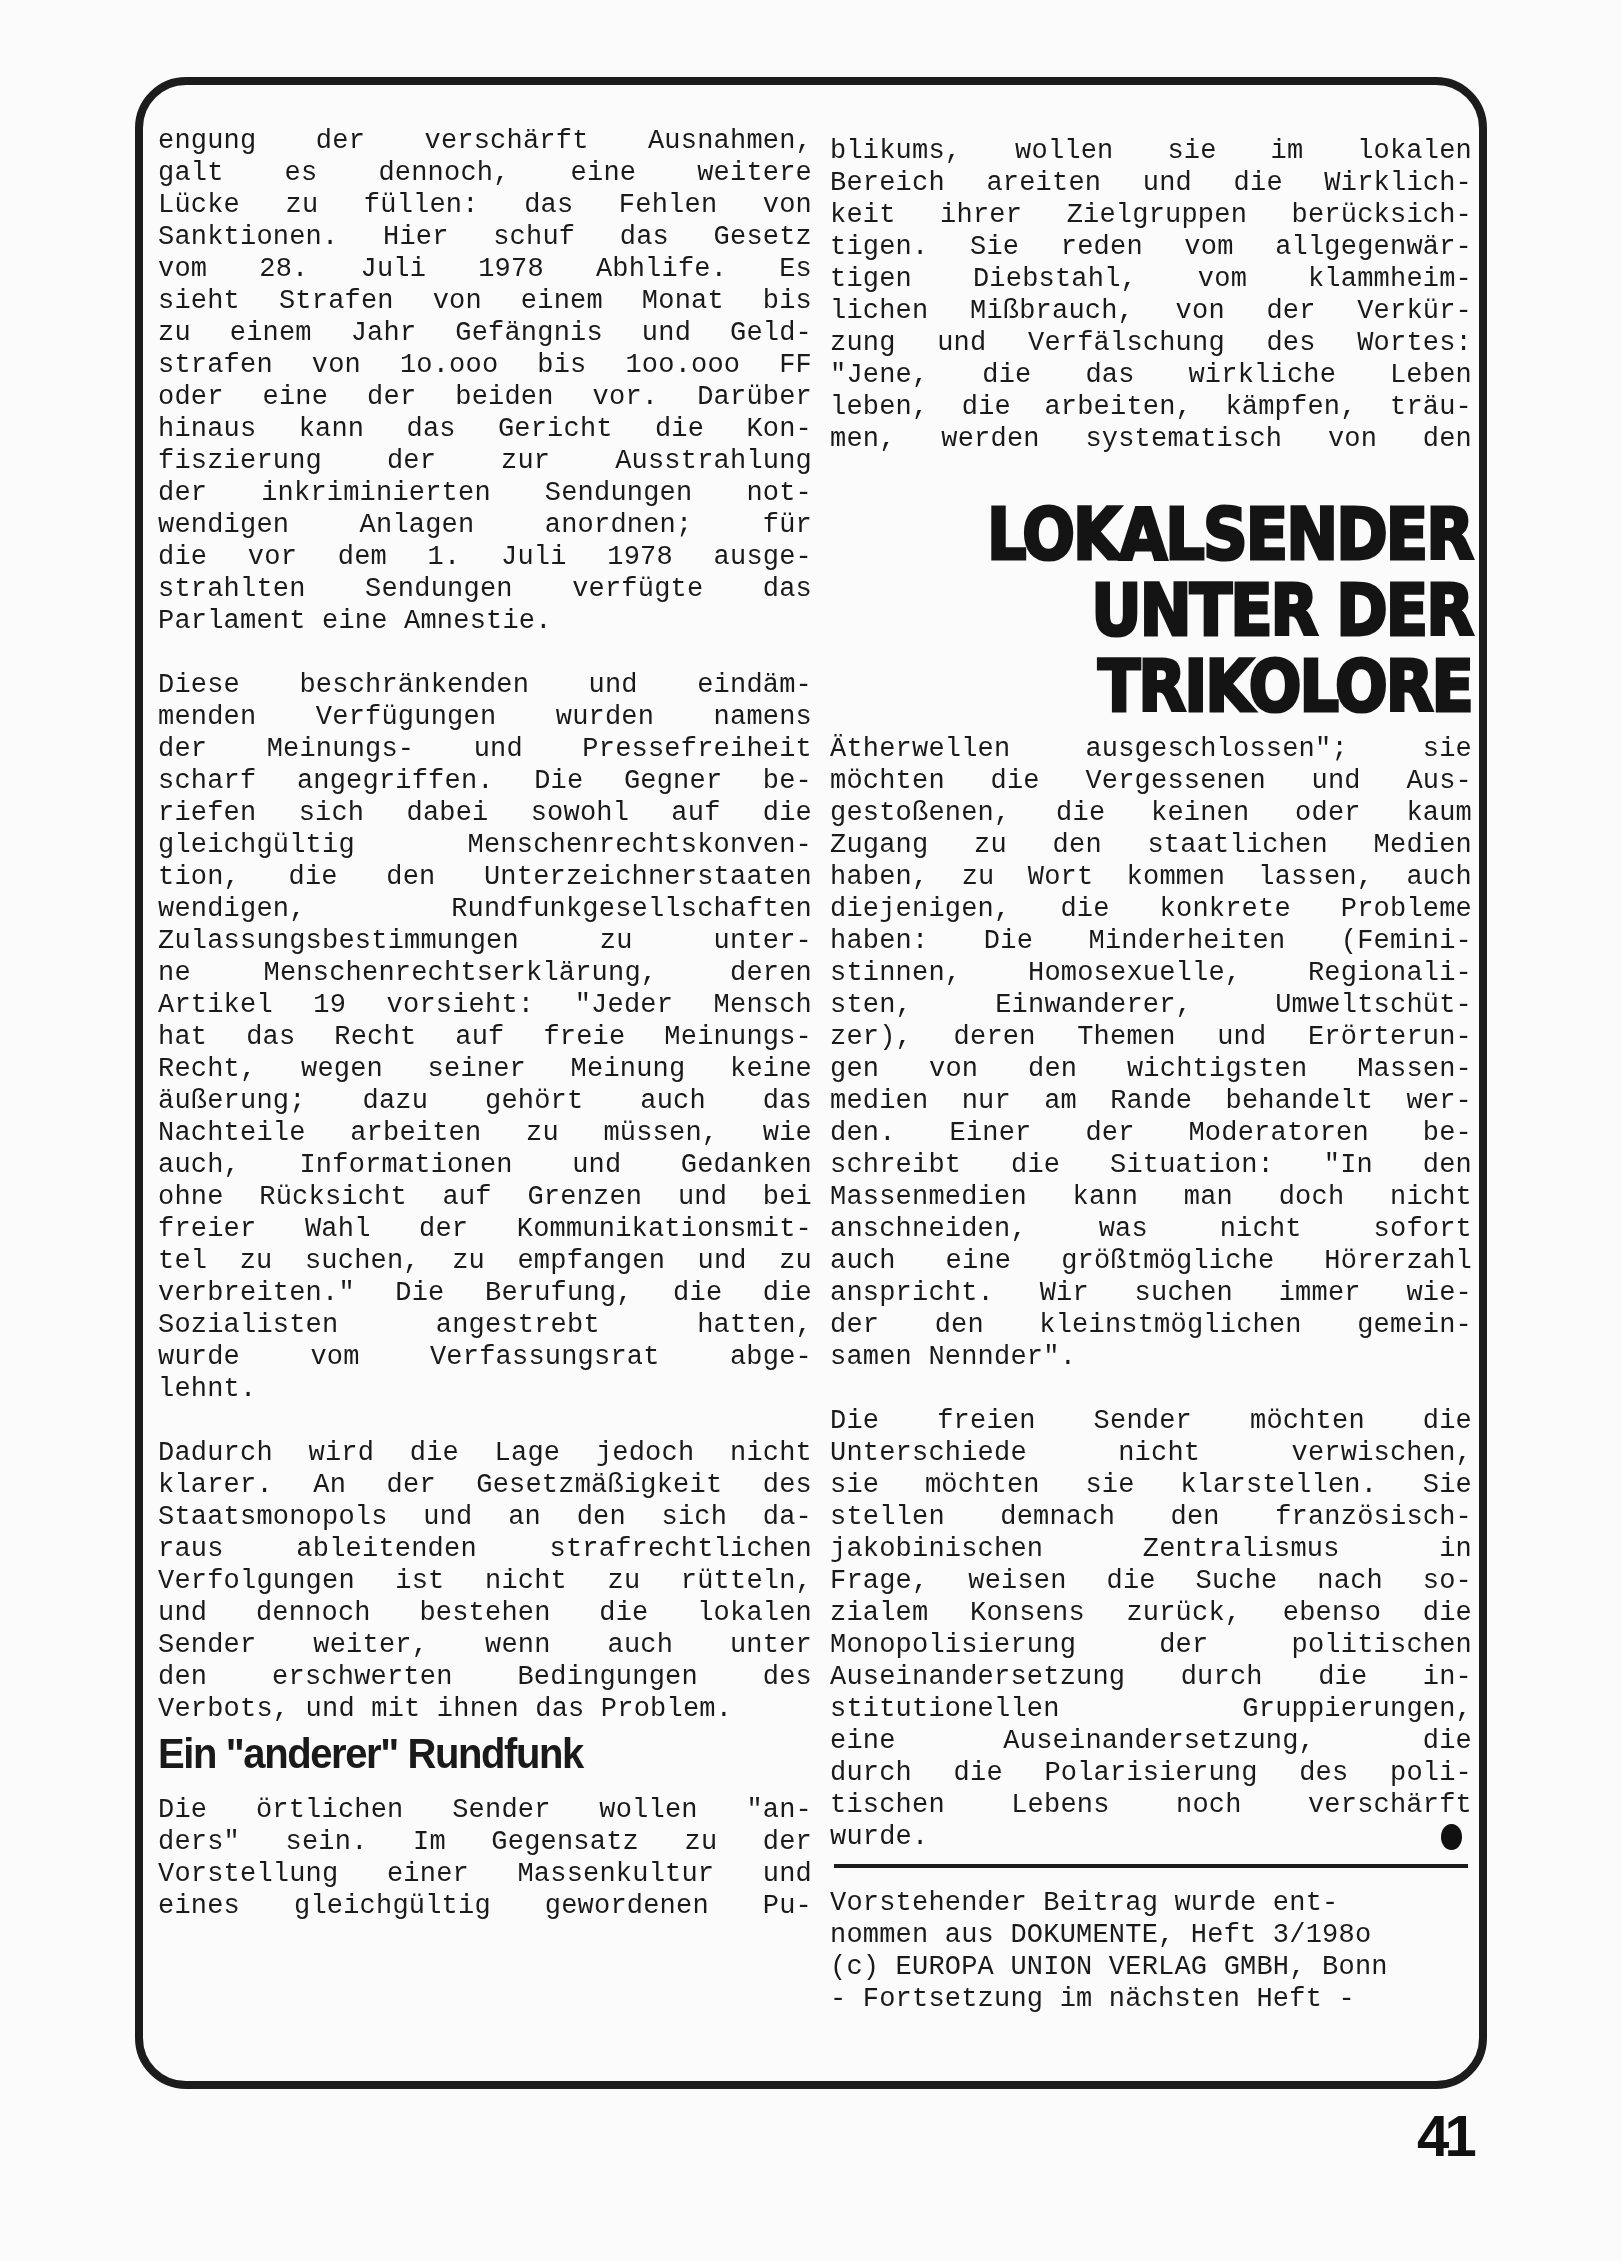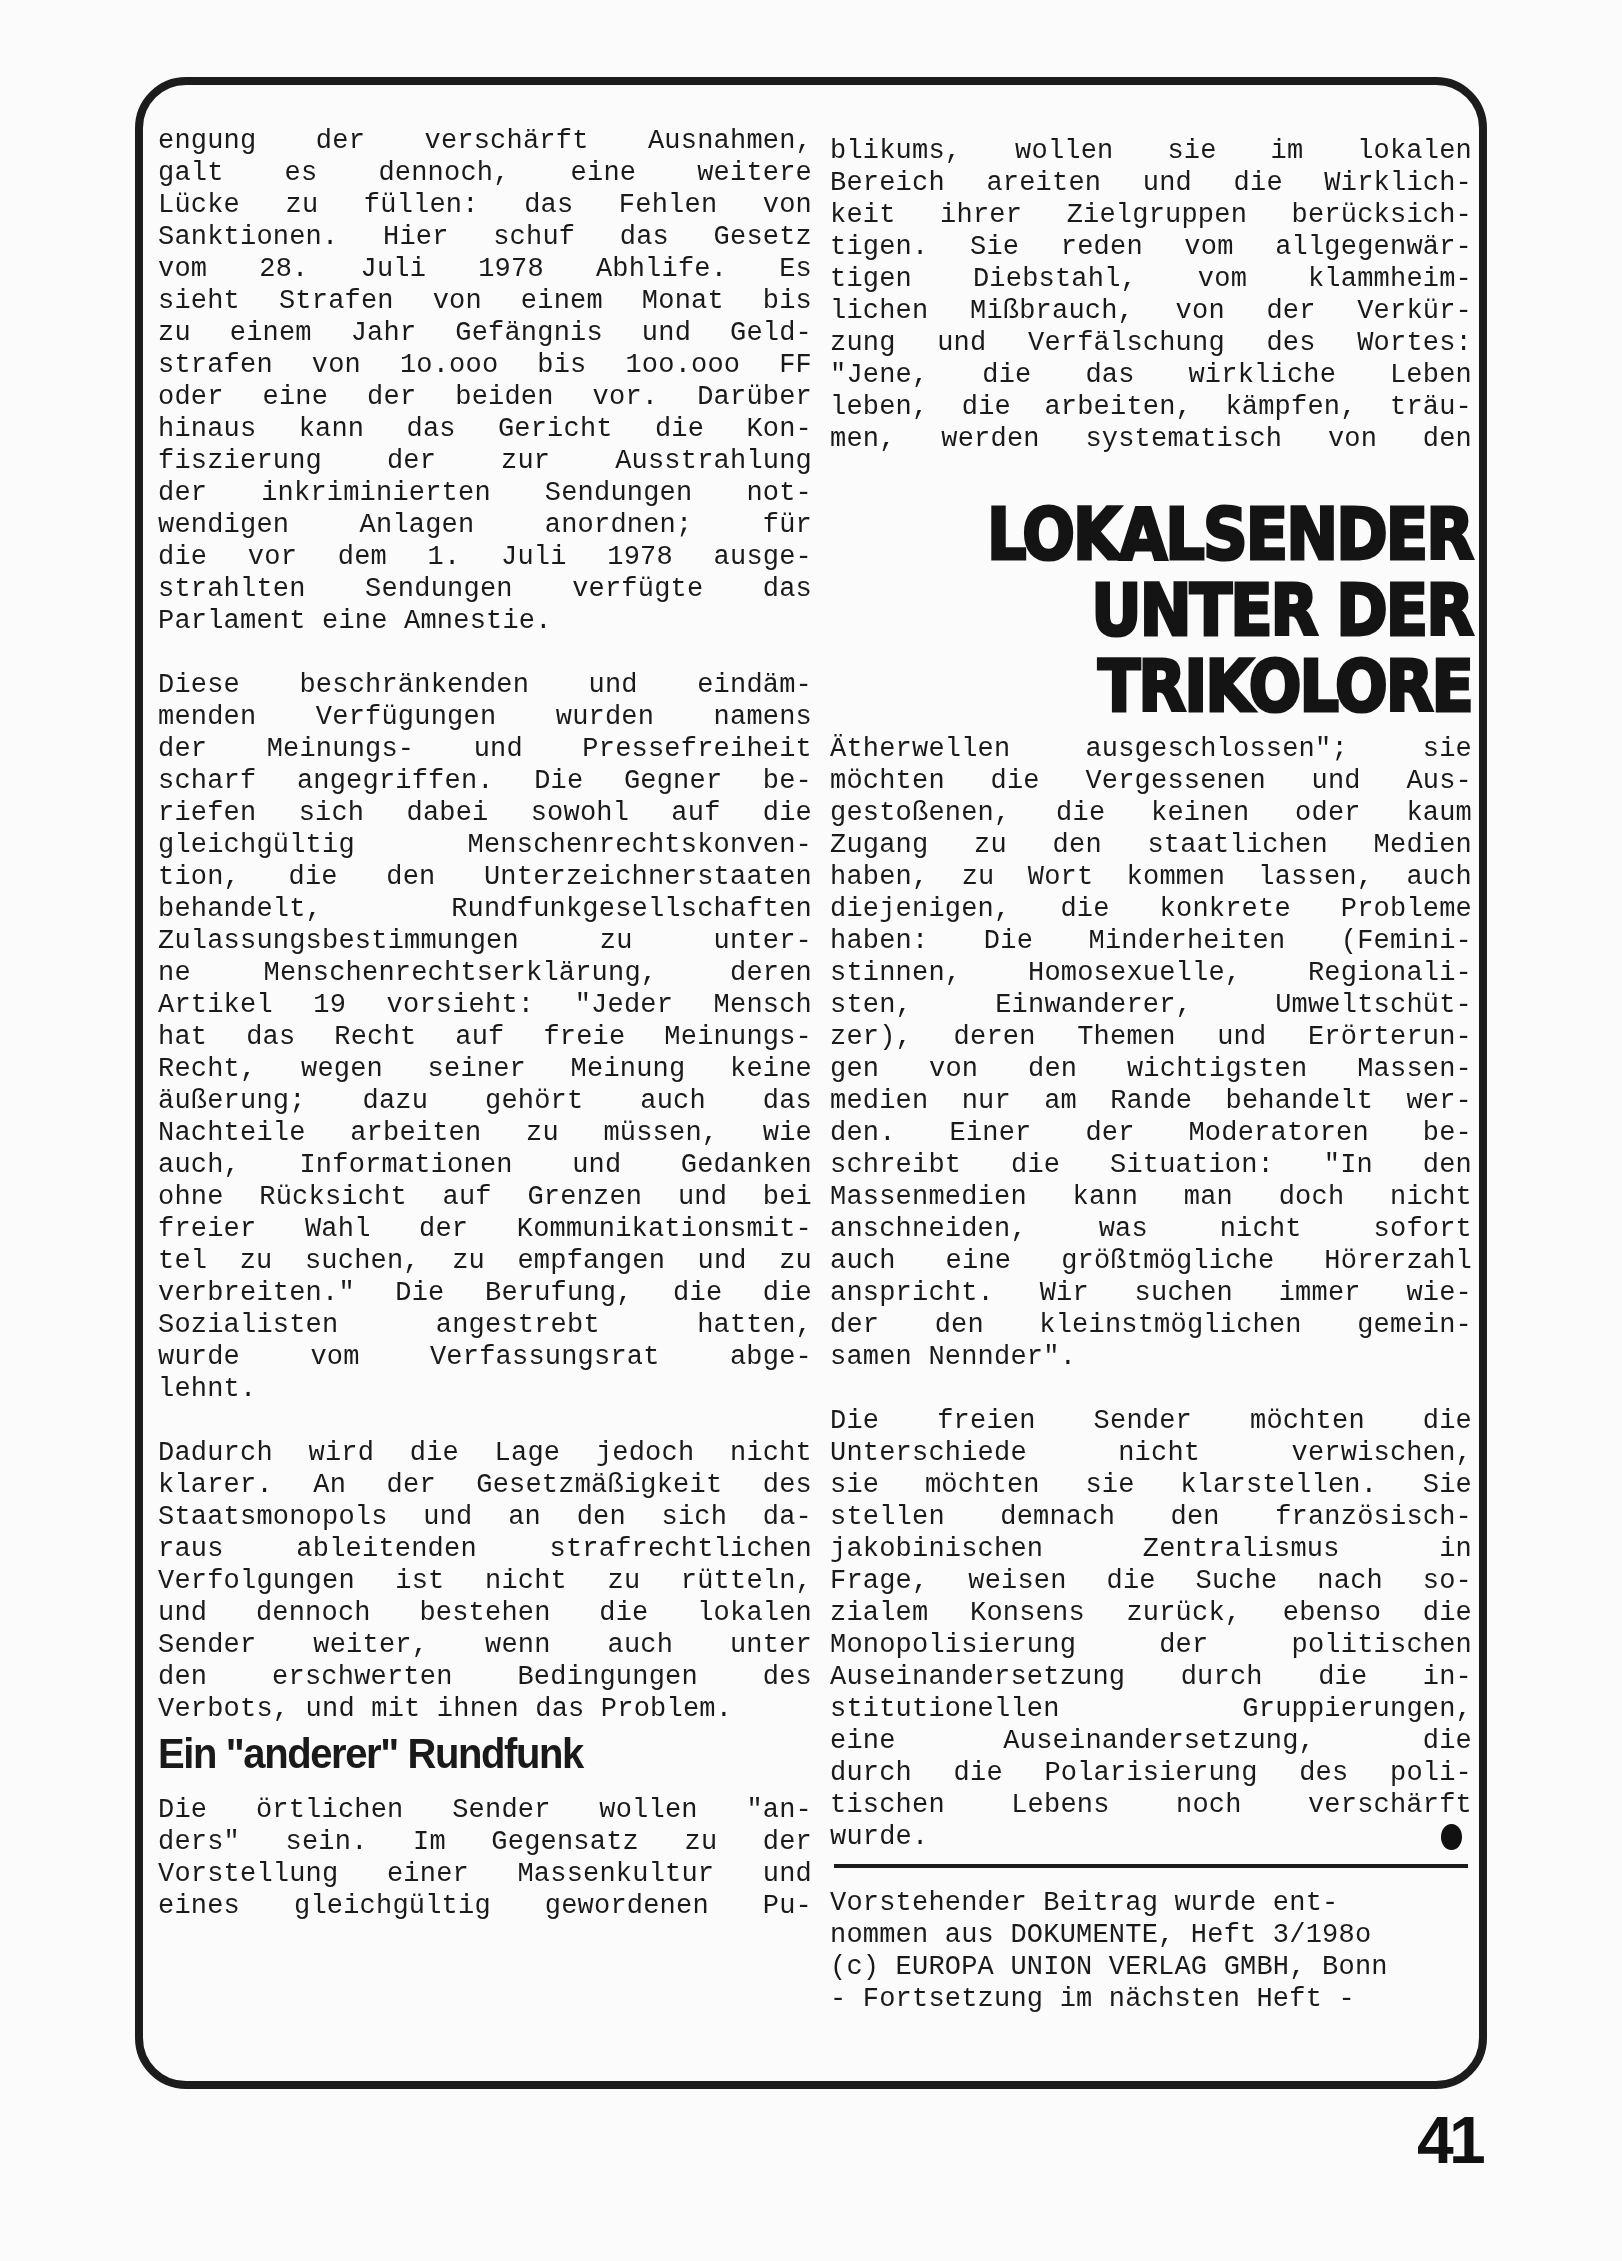--- a/index.html
+++ b/index.html
@@ -25,21 +25,21 @@
     font-family:"DejaVu Sans","Liberation Sans",sans-serif; font-weight:900;
     font-size:62px; line-height:66px; text-align:right; letter-spacing:-1.9px;
     transform:scaleY(1.15); transform-origin:right top; margin:42px 0 38px 0;
     -webkit-text-stroke:2.8px #141414; color:#141414;
   }
   .headline span { display:block; }
   .rule { height:4.2px; background:#1c1c1c; margin:11.2px 3.7px 18.7px 3.7px; }
   .endmark { display:inline-block; width:20.5px; height:26px; border-radius:50%; background:#111; float:right; margin-top:2.8px; margin-right:10.3px; }
   .pagenum {
     position:absolute; left:1417px; top:2102px; font-family:"Liberation Sans","DejaVu Sans",sans-serif;
-    font-weight:bold; font-size:66px; letter-spacing:-4.7px; color:#111;
+    font-weight:bold; font-size:58px; letter-spacing:-4.7px; color:#111;
   }
 </style>
 </head>
 <body>
 
 <div class="frame"></div>
 
 <div class="col left">
   <div>
       <span class="line">engung der verschärft Ausnahmen,</span>
@@ -61,21 +61,21 @@
     </div>
   <div class="gap"></div>
   <div>
       <span class="line">Diese beschränkenden und eindäm-</span>
       <span class="line">menden Verfügungen wurden namens</span>
       <span class="line">der Meinungs- und Pressefreiheit</span>
       <span class="line">scharf angegriffen. Die Gegner be-</span>
       <span class="line">riefen sich dabei sowohl auf die</span>
       <span class="line">gleichgültig Menschenrechtskonven-</span>
       <span class="line">tion, die den Unterzeichnerstaaten</span>
-      <span class="line">behandelt, Rundfunkgesellschaften</span>
+      <span class="line">wendigen, Rundfunkgesellschaften</span>
       <span class="line">Zulassungsbestimmungen zu unter-</span>
       <span class="line">ne Menschenrechtserklärung, deren</span>
       <span class="line">Artikel 19 vorsieht: "Jeder Mensch</span>
       <span class="line">hat das Recht auf freie Meinungs-</span>
       <span class="line">Recht, wegen seiner Meinung keine</span>
       <span class="line">äußerung; dazu gehört auch das</span>
       <span class="line">Nachteile arbeiten zu müssen, wie</span>
       <span class="line">auch, Informationen und Gedanken</span>
       <span class="line">ohne Rücksicht auf Grenzen und bei</span>
       <span class="line">freier Wahl der Kommunikationsmit-</span>

